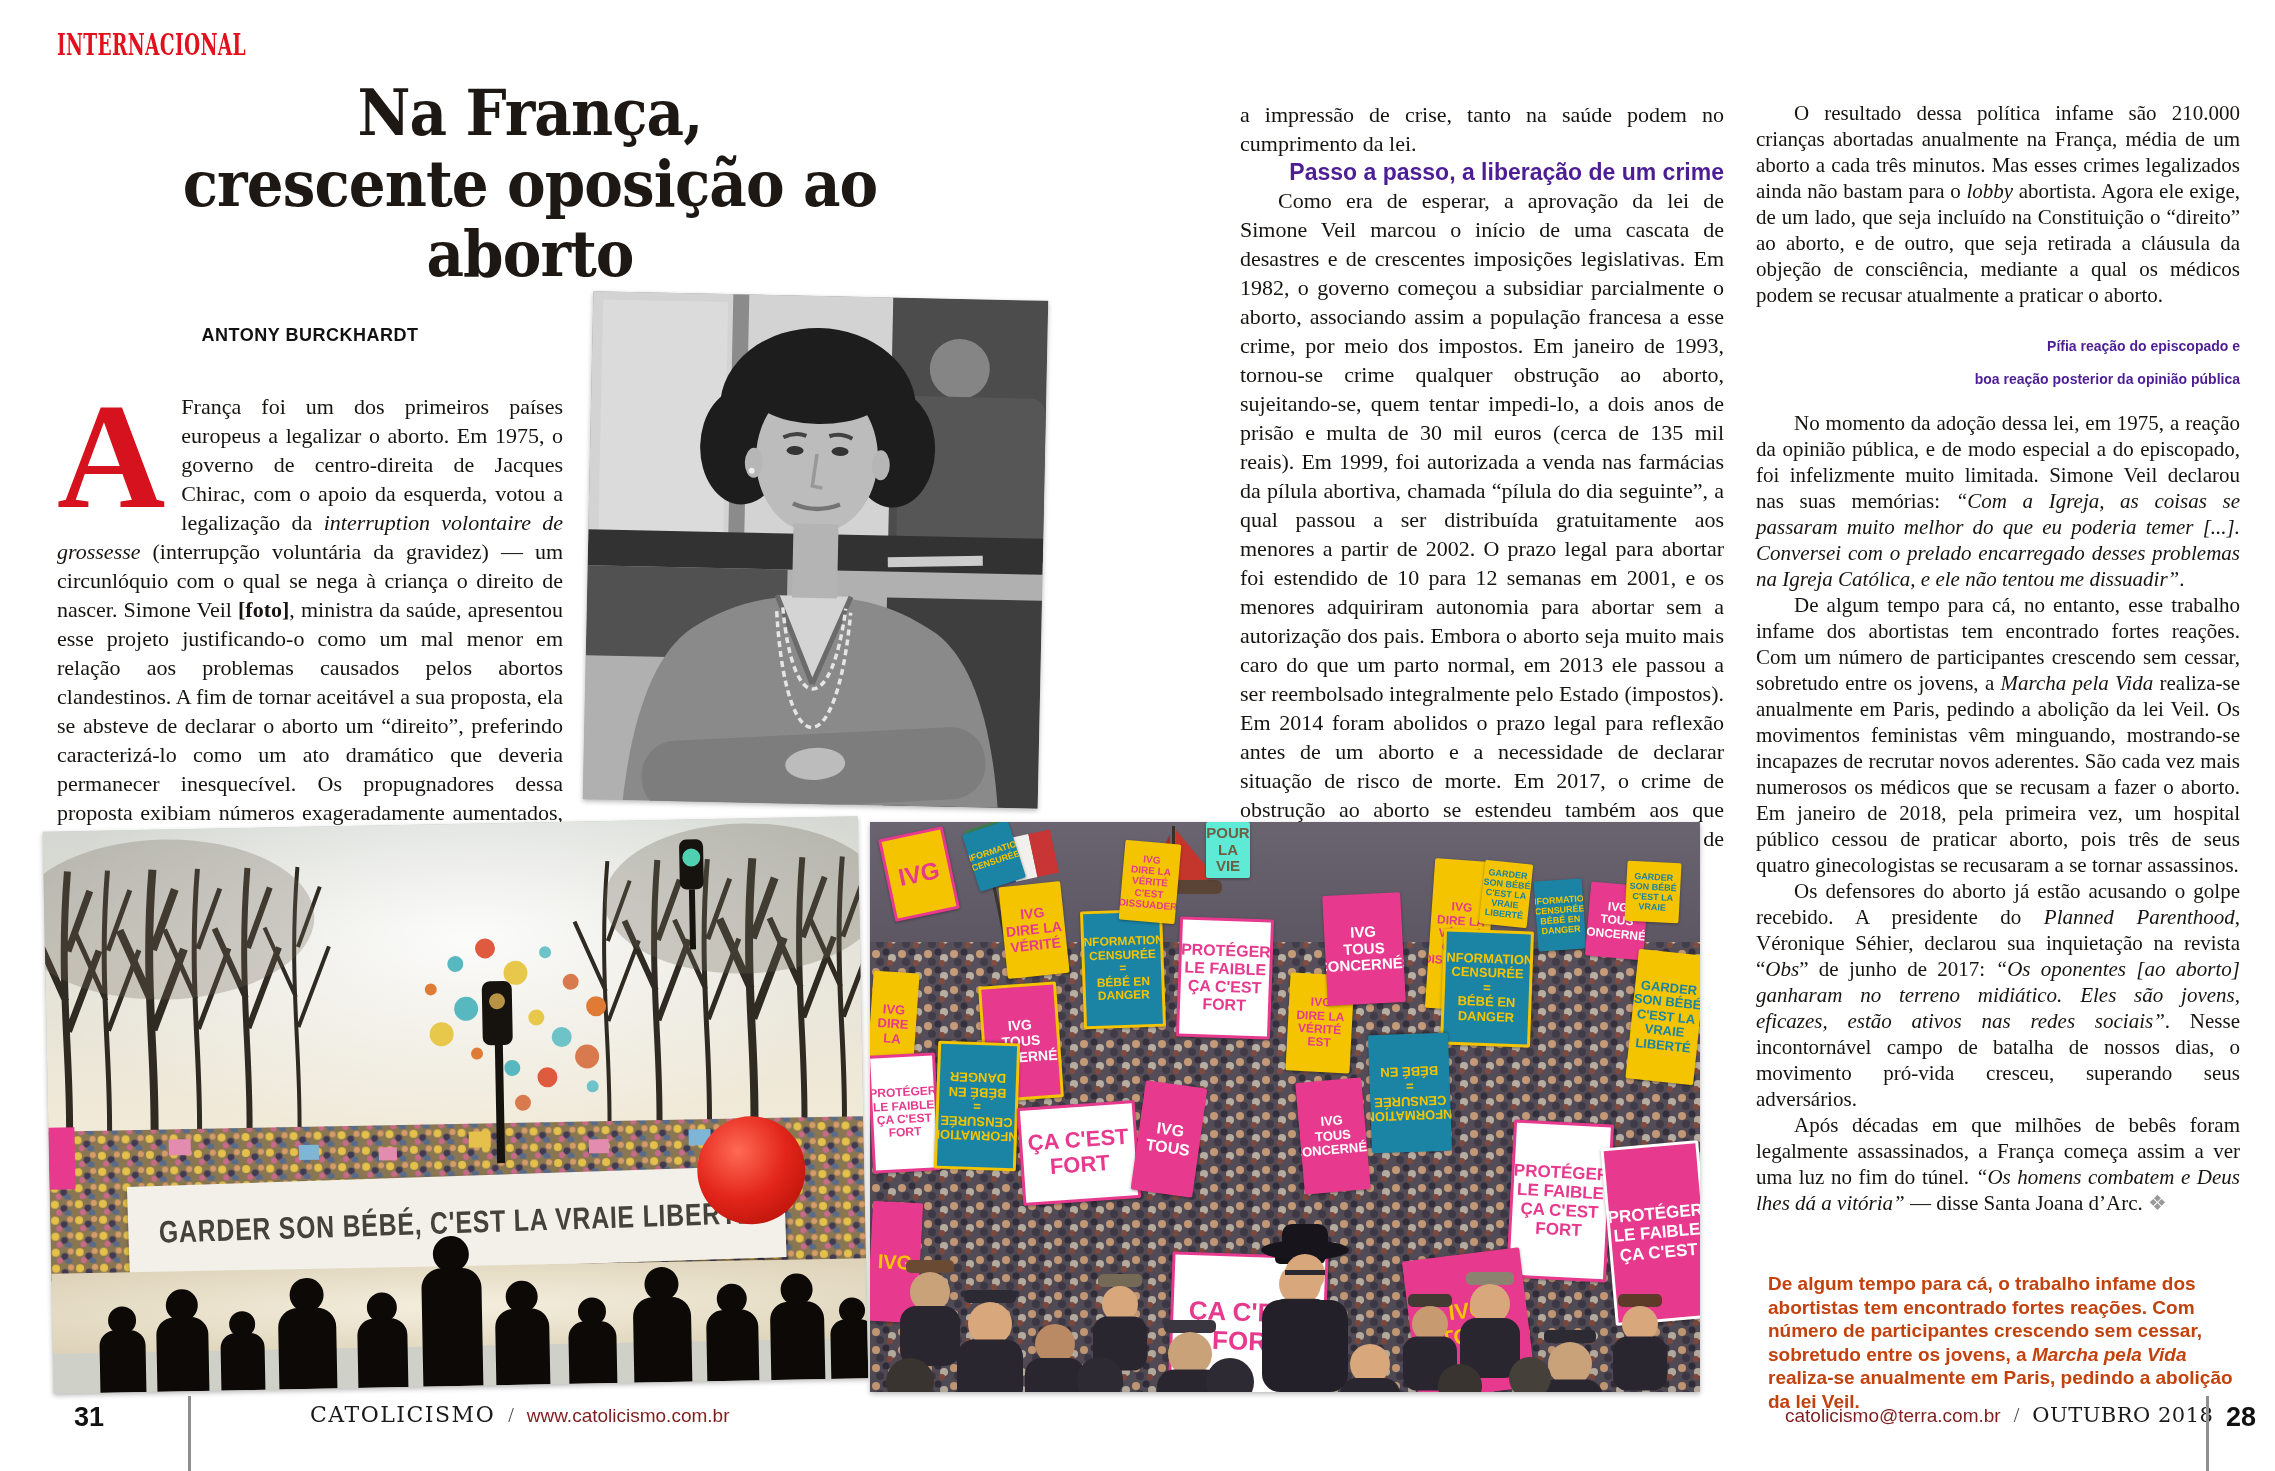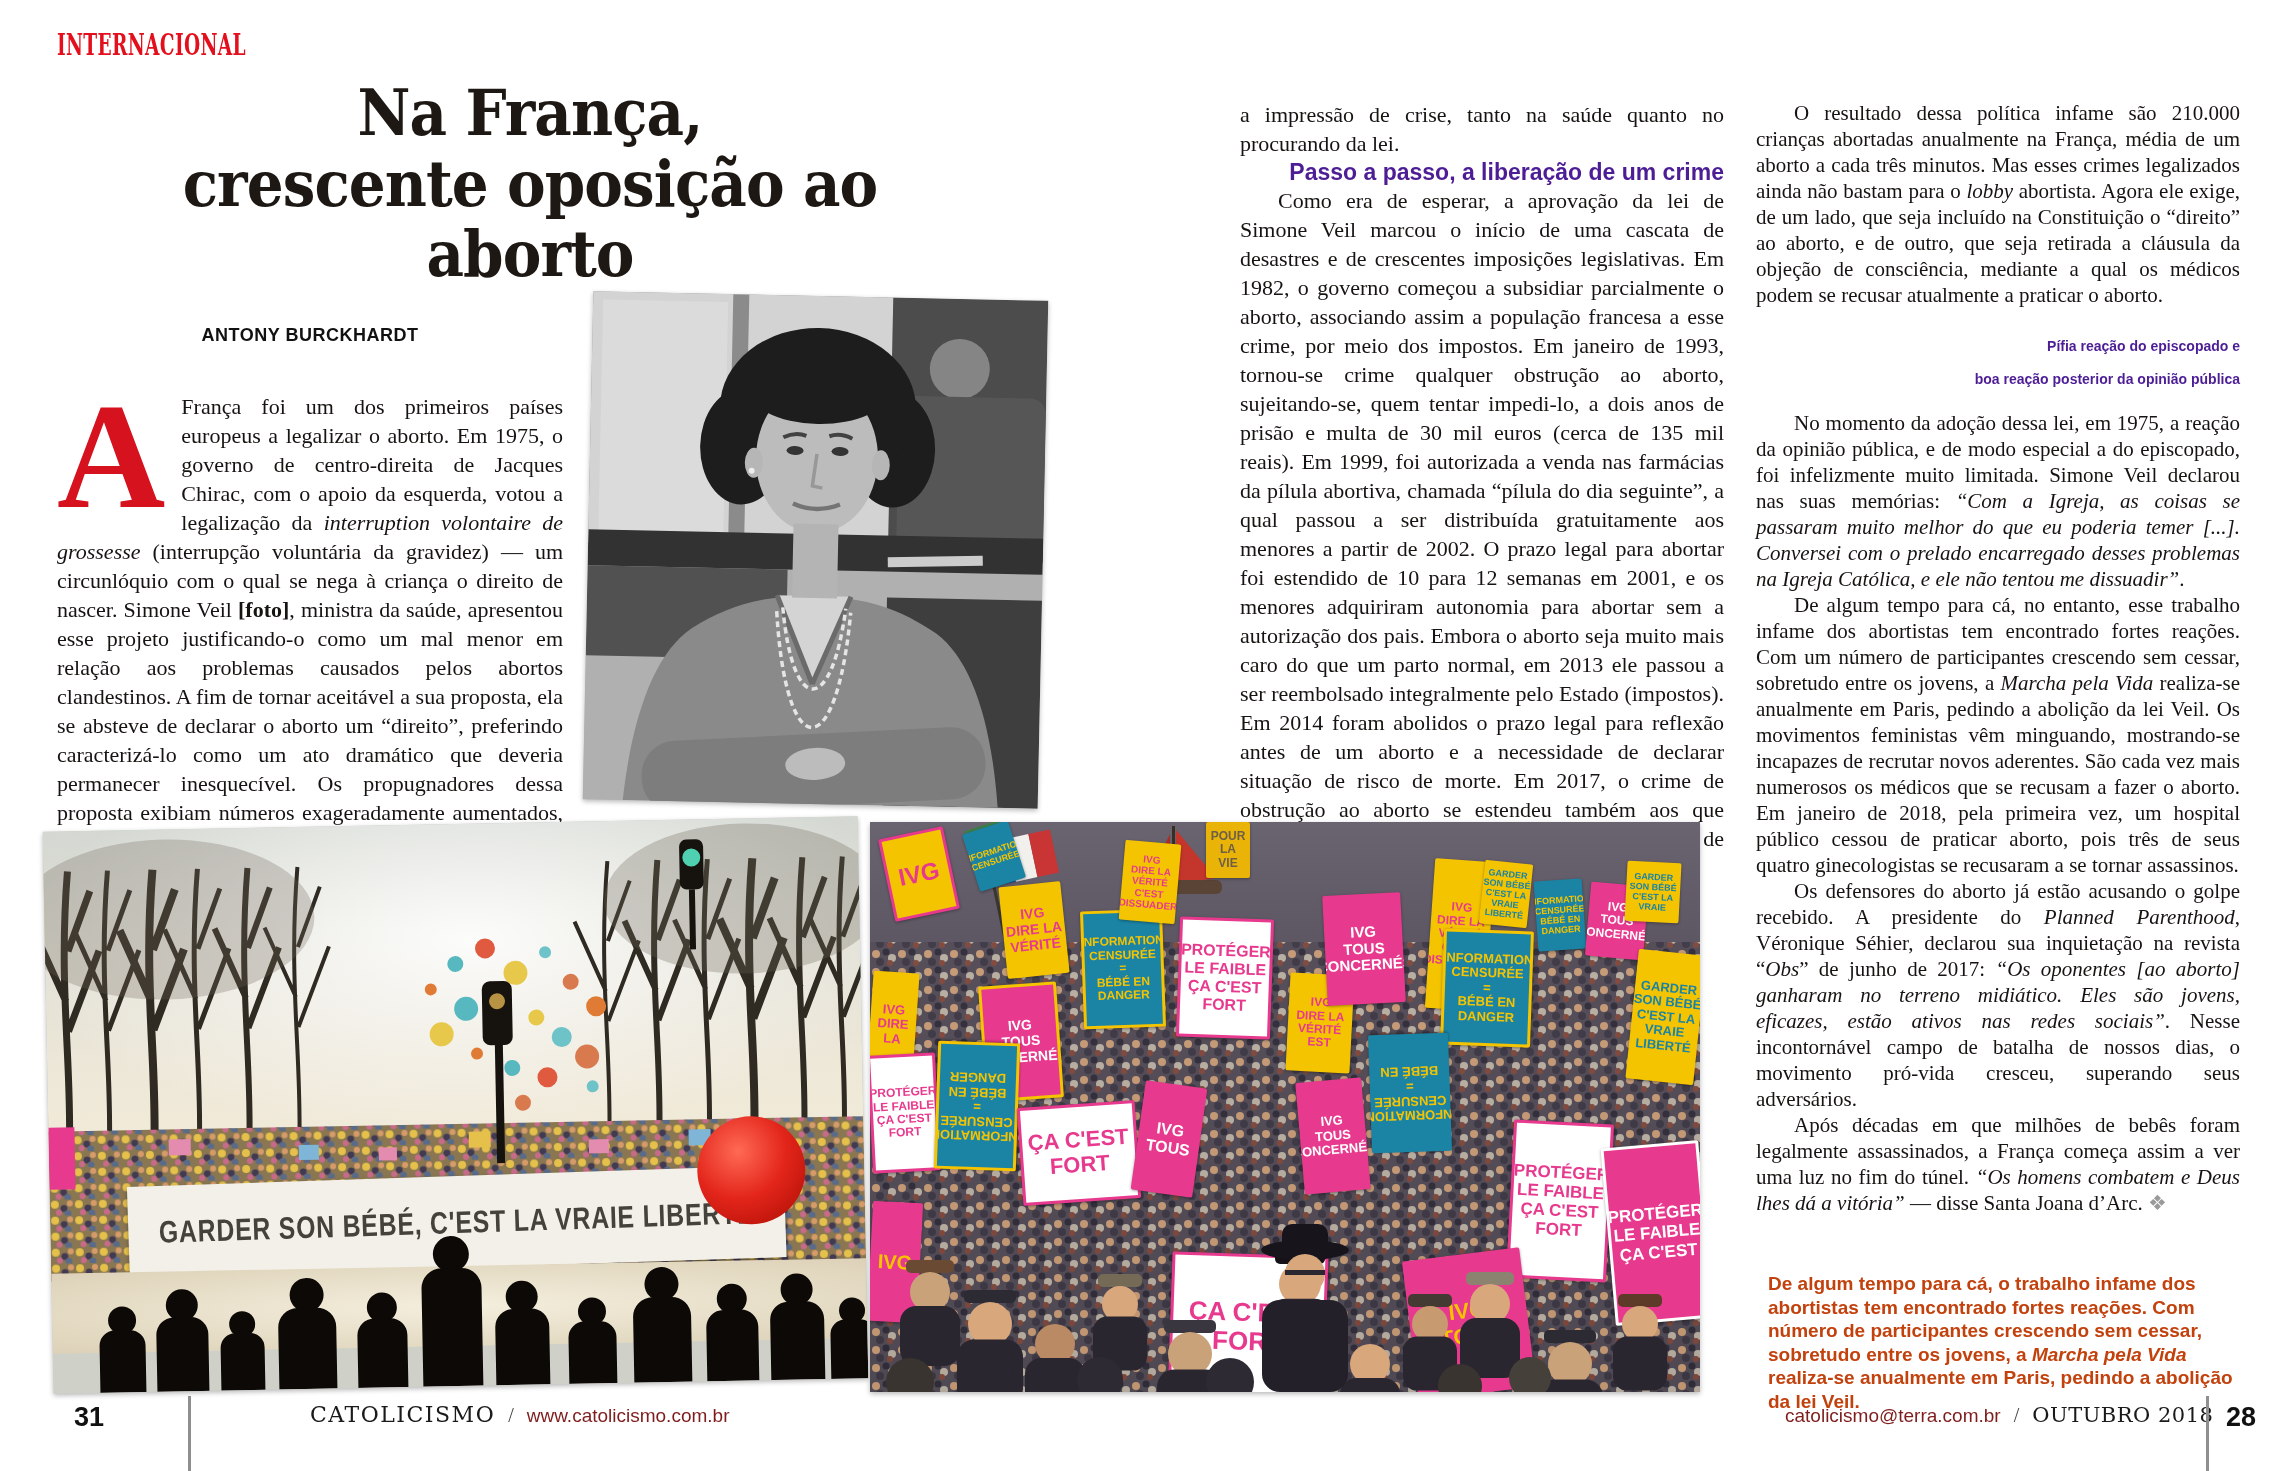--- a/index.html
+++ b/index.html
@@ -63,21 +63,21 @@
   <div class="sec-label">INTERNACIONAL</div>
   <div class="headline" style="white-space:pre-line">Na França,
 crescente oposição ao aborto</div>
   <div class="byline">ANTONY BURCKHARDT</div>
 
   <div class="col" id="col1">
     <p><span class="dropcap">A</span><span><span>França foi um dos primeiros países europeus a legalizar o aborto. Em 1975, o governo de centro-direita de Jacques Chirac, com o apoio da esquerda, votou a legalização da </span><span class="it">interruption volontaire de grossesse</span><span> (interrupção voluntária da gravidez) — um circunlóquio com o qual se nega à criança o direito de nascer. Simone Veil </span><span class="bd">[foto]</span><span>, ministra da saúde, apresentou esse projeto justificando-o como um mal menor em relação aos problemas causados pelos abortos clandestinos. A fim de tornar aceitável a sua proposta, ela se absteve de declarar o aborto um “direito”, preferindo caracterizá-lo como um ato dramático que deveria permanecer inesquecível. Os propugnadores dessa proposta exibiam números exageradamente aumentados, procurando dar</span></span></p>
   </div>
 
   <div class="col" id="col2">
-    <p>a impressão de crise, tanto na saúde quanto no procurando da lei.</p>
+    <p>a impressão de crise, tanto na saúde podem no cumprimento da lei.</p>
     <p class="h-sans">Passo a passo, a liberação de um crime</p>
     <p class="ind">Como era de esperar, a aprovação da lei de Simone Veil marcou o início de uma cascata de desastres e de crescentes imposições legislativas. Em 1982, o governo começou a subsidiar parcialmente o aborto, associando assim a população francesa a esse crime, por meio dos impostos. Em janeiro de 1993, tornou-se crime qualquer obstrução ao aborto, sujeitando-se, quem tentar impedi-lo, a dois anos de prisão e multa de 30 mil euros (cerca de 135 mil reais). Em 1999, foi autorizada a venda nas farmácias da pílula abortiva, chamada “pílula do dia seguinte”, a qual passou a ser distribuída gratuitamente aos menores a partir de 2002. O prazo legal para abortar foi estendido de 10 para 12 semanas em 2001, e os menores adquiriram autonomia para abortar sem a autorização dos pais. Embora o aborto seja muito mais caro do que um parto normal, em 2013 ele passou a ser reembolsado integralmente pelo Estado (impostos). Em 2014 foram abolidos o prazo legal para reflexão antes de um aborto e a necessidade de declarar situação de risco de morte. Em 2017, o crime de obstrução ao aborto se estendeu também aos que tentam, através da internet, dissuadir as mulheres de abortar.</p>
   </div>
 
   <div class="col" id="col3">
     <p class="ind"><span>O resultado dessa política infame são 210.000 crianças abortadas anualmente na França, média de um aborto a cada três minutos. Mas esses crimes legalizados ainda não bastam para o </span><span class="it">lobby</span><span> abortista. Agora ele exige, de um lado, que seja incluído na Constituição o “direito” ao aborto, e de outro, que seja retirada a cláusula da objeção de consciência, mediante a qual os médicos podem se recusar atualmente a praticar o aborto.</span></p>
     <p class="h-sans">Pífia reação do episcopado e
 boa reação posterior da opinião pública</p>
     <p class="ind"><span>No momento da adoção dessa lei, em 1975, a reação da opinião pública, e de modo especial a do episcopado, foi infelizmente muito limitada. Simone Veil declarou nas suas memórias: </span><span class="it">“Com a Igreja, as coisas se passaram muito melhor do que eu poderia temer [...]. Conversei com o prelado encarregado desses problemas na Igreja Católica, e ele não tentou me dissuadir”</span><span>.</span></p>
     <p class="ind"><span>De algum tempo para cá, no entanto, esse trabalho infame dos abortistas tem encontrado fortes reações. Com um número de participantes crescendo sem cessar, sobretudo entre os jovens, a </span><span class="it">Marcha pela Vida</span><span> realiza-se anualmente em Paris, pedindo a abolição da lei Veil. Os movimentos feministas vêm minguando, mostrando-se incapazes de recrutar novos aderentes. São cada vez mais numerosos os médicos que se recusam a fazer o aborto. Em janeiro de 2018, pela primeira vez, um hospital público cessou de praticar aborto, pois três de seus quatro ginecologistas se recusaram a se tornar assassinos.</span></p>
@@ -394,21 +394,21 @@
 CONCERNÉS</div>
       <div class="placard" style="left: 756px; top: 40px; width: 54px; height: 60px; background: rgb(245, 196, 0); color: rgb(27, 132, 165); transform: rotate(3deg); font-size: 9px;">GARDER
 SON BÉBÉ
 C'EST LA
 VRAIE</div>
       <div class="placard" style="left: 762px; top: 130px; width: 68px; height: 130px; background: rgb(245, 196, 0); color: rgb(27, 132, 165); transform: rotate(6deg); font-size: 13px;">GARDER
 SON BÉBÉ
 C'EST LA
 VRAIE
 LIBERTÉ</div>
-      <div class="placard" style="left: 336px; top: 0px; width: 44px; height: 56px; background: #eab308; color: rgb(110, 96, 70); transform: rotate(0deg); font-size: 12px;">POUR
+      <div class="placard" style="left: 336px; top: 0px; width: 44px; height: 56px; background: #5eead4; color: rgb(110, 96, 70); transform: rotate(0deg); font-size: 15px;">POUR
 LA
 VIE</div>
       <div class="placard" style="left: 0px; top: 150px; width: 46px; height: 105px; background: rgb(245, 196, 0); color: rgb(231, 58, 142); transform: rotate(4deg); font-size: 13px;">IVG
 DIRE LA</div>
       <div class="placard" style="left: 0px; top: 232px; width: 62px; height: 112px; background: rgb(255, 255, 255); color: rgb(231, 58, 142); transform: rotate(-3deg); font-size: 12px; border: 3px solid rgb(231, 58, 142);">PROTÉGER
 LE FAIBLE
 ÇA C'EST
 FORT</div>
       <div class="placard" style="left: 66px; top: 220px; width: 76px; height: 122px; background: rgb(27, 132, 165); color: rgb(245, 196, 0); transform: rotate(182deg); font-size: 13px; border: 3px solid rgb(245, 196, 0);">INFORMATION
 CENSURÉE

